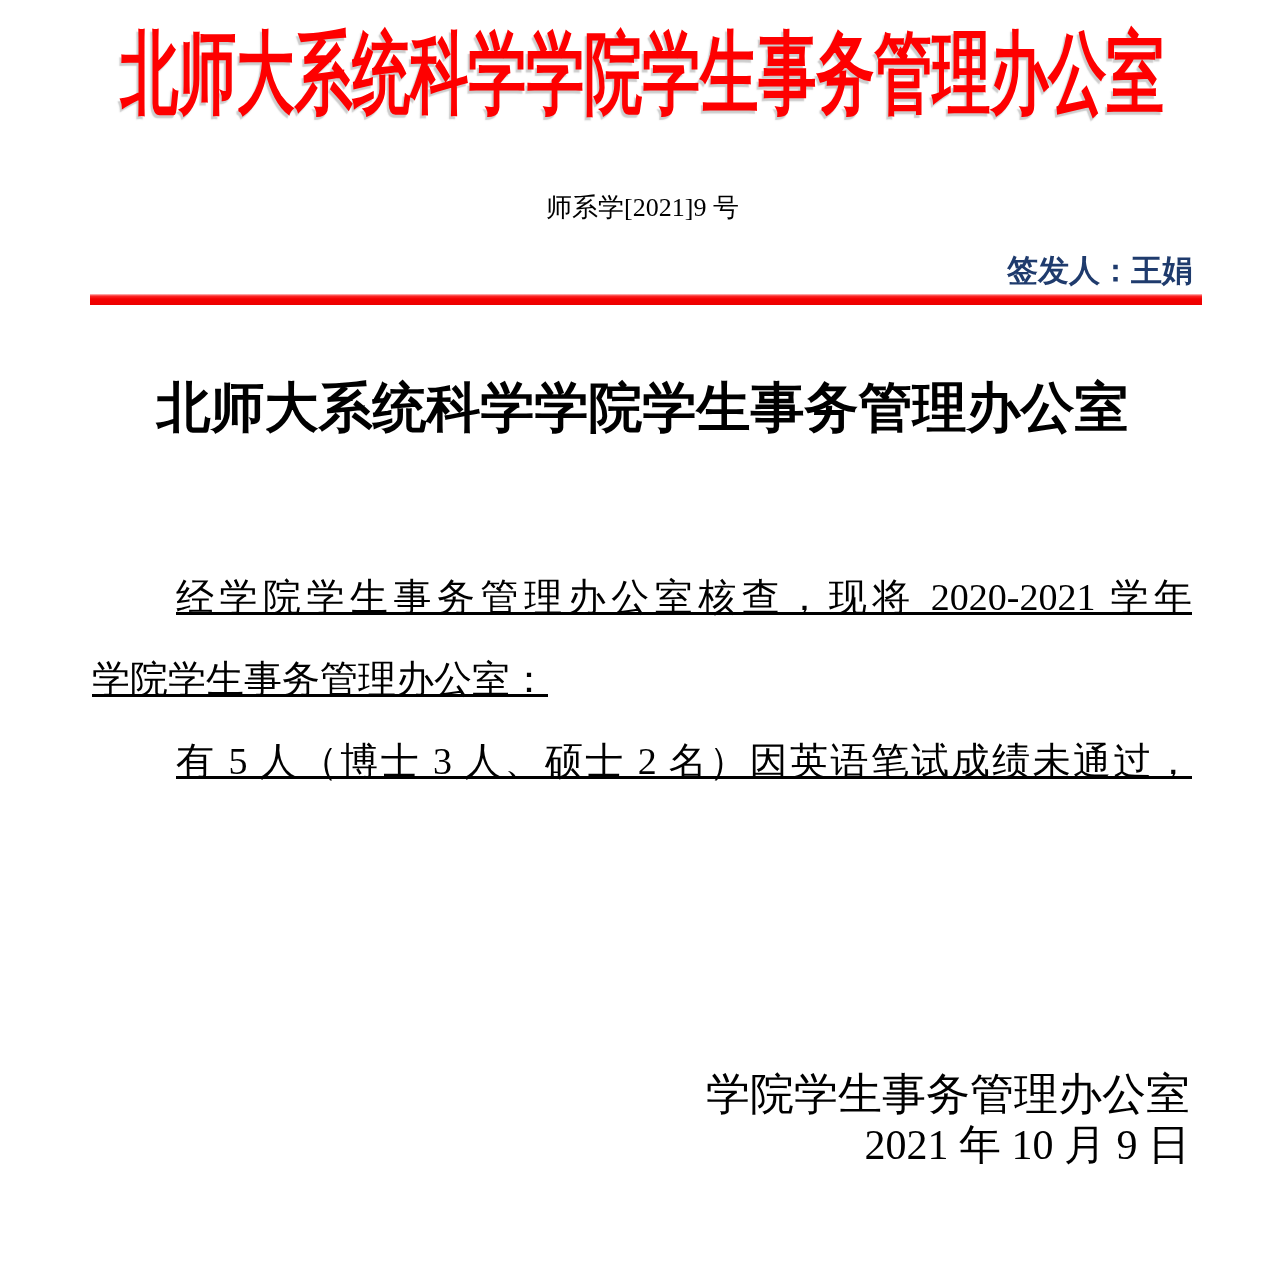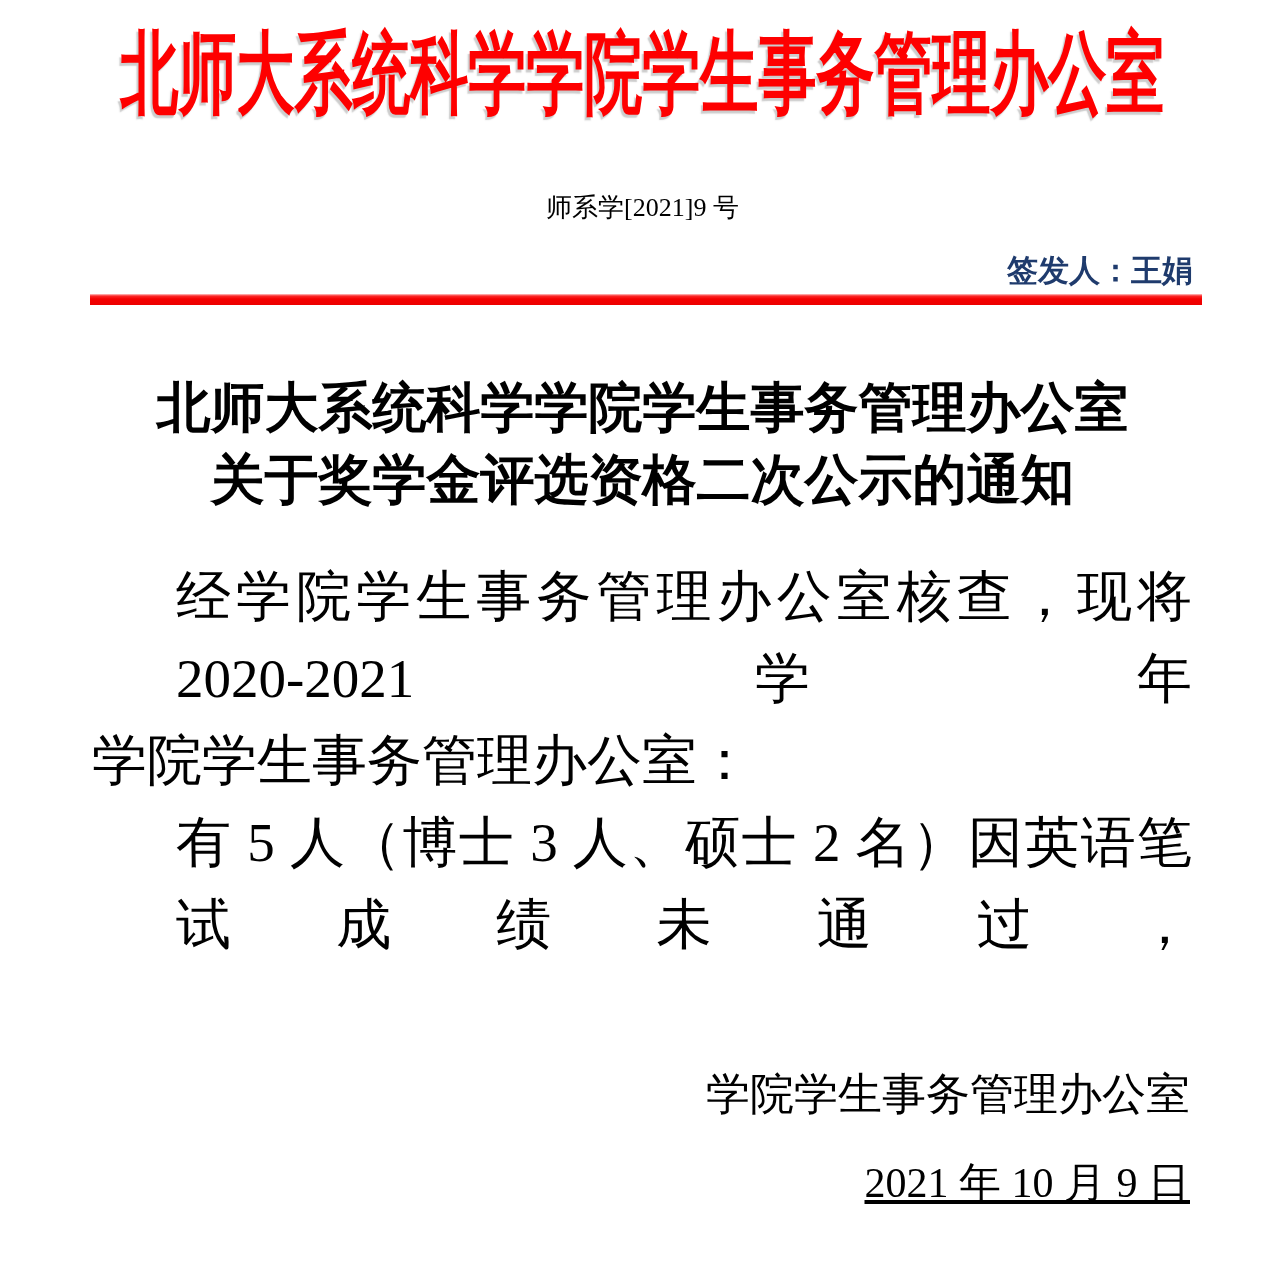--- a/index.html
+++ b/index.html
@@ -91,22 +91,23 @@
     letter-spacing: 0px;
   }
   .doc-title .title-line { white-space: nowrap; }
 
   
   .body-text {
     position: absolute;
     top: 556px;
     left: 92px;
     width: 1100px;
-    font-size: 55px;
+    font-size: 38px;
     line-height: 82px;
+    text-decoration: underline;
   }
   .body-text .line { display: block; }
   .body-text .line.indent { padding-left: 84px; }
   .body-text .line.full {
     text-align: justify;
     text-align-last: justify;
   }
 
   
   .sign-block {
@@ -115,45 +116,42 @@
     right: 95px;
     text-align: right;
   }
   .sign-block .signature {
     font-size: 44px;
     line-height: 50px;
     white-space: nowrap;
     margin-left: 20px;
   }
   .sign-block .date {
-    margin-top: 38px;
     font-size: 42px;
     line-height: 50px;
     white-space: nowrap;
-    text-decoration: underline;
   }
 </style>
 </head>
 <body>
 
 <div class="page">
 
   <div class="letterhead">
     <span class="stretch">北师大系统科学学院学生事务管理办公室</span>
   </div>
 
   <div class="doc-number">师系学[2021]9 号</div>
 
   <div class="issuer">签发人：王娟</div>
 
   <div class="red-line"></div>
 
   <div class="doc-title">
     <div class="title-line">北师大系统科学学院学生事务管理办公室</div>
-    <div class="title-line">关于奖学金评选资格二次公示的通知</div>
   </div>
 
   <div class="body-text">
     <span class="line indent full">经学院学生事务管理办公室核查，现将 2020-2021 学年</span>
     <span class="line">学院学生事务管理办公室：</span>
     <span class="line indent full">有 5 人（博士 3 人、硕士 2 名）因英语笔试成绩未通过，</span>
   </div>
 
   <div class="sign-block">
     <div class="signature">学院学生事务管理办公室</div>

